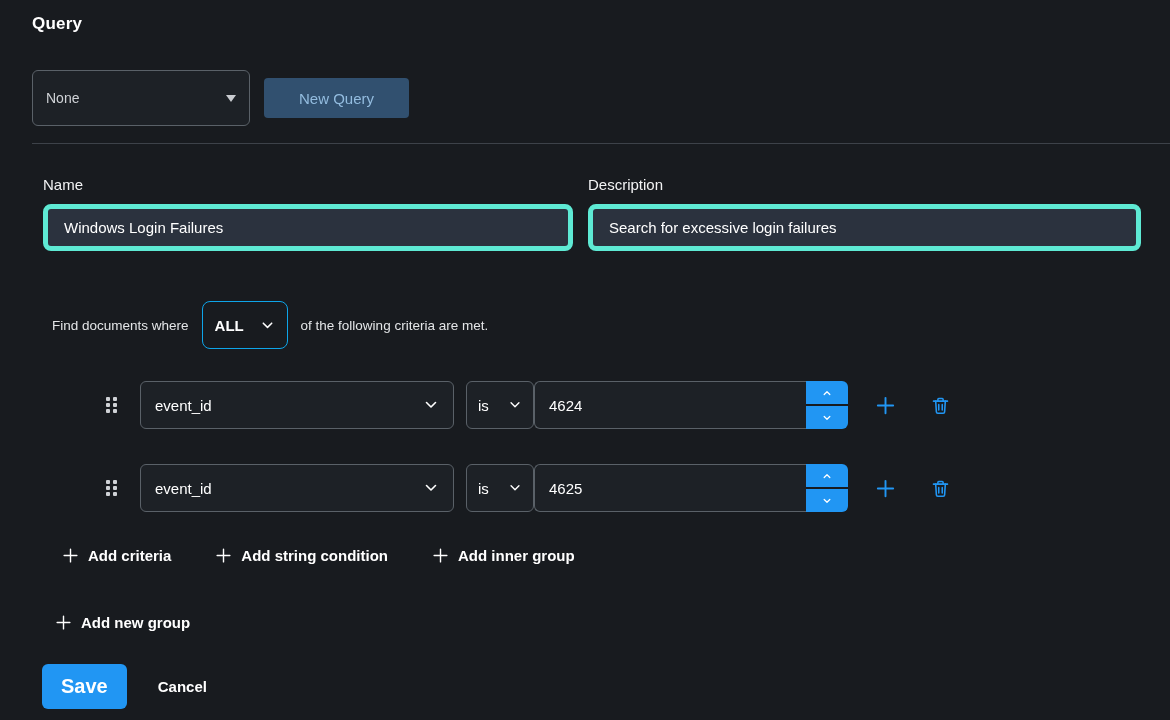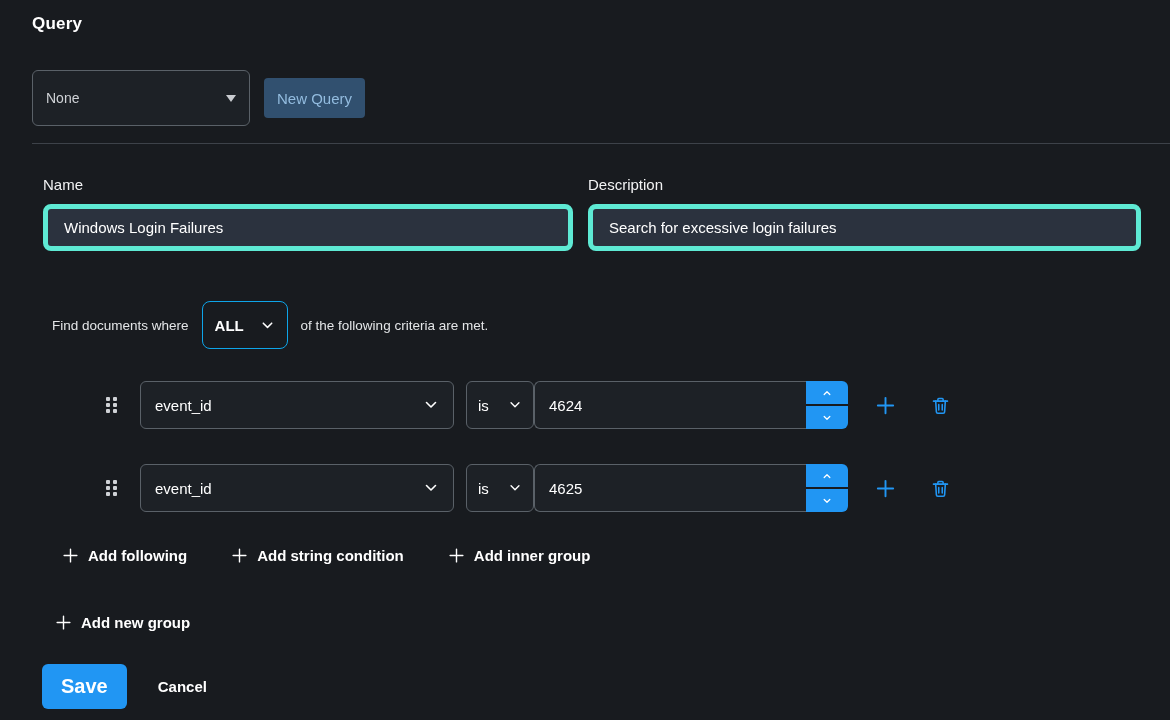--- a/index.html
+++ b/index.html
@@ -37,21 +37,21 @@
   }
   .query-select {
     width: 218px;
     height: 56px;
     padding: 0 13px;
     font-size: 14px;
     color: #cfd2d6;
   }
   .btn-new-query {
     height: 40px;
-    padding: 0 13px;
+    padding: 0 35px;
     background: #31506f;
     color: #93bcdf;
     border: none;
     border-radius: 4px;
     font-size: 15px;
     font-family: "Liberation Sans", sans-serif;
     cursor: pointer;
   }
 
   .divider {
@@ -386,21 +386,21 @@
     </button>
   </div>
 
 </div>
 
 <div class="add-links">
   <button class="add-link">
     <svg width="17" height="17" viewBox="0 0 24 24">
         <path d="M12 3v18M3 12h18" fill="none" stroke="#ffffff" stroke-width="2" stroke-linecap="round"></path>
       </svg>
-    <span>Add following</span>
+    <span>Add criteria</span>
   </button>
   <button class="add-link">
     <svg width="17" height="17" viewBox="0 0 24 24">
         <path d="M12 3v18M3 12h18" fill="none" stroke="#ffffff" stroke-width="2" stroke-linecap="round"></path>
       </svg>
     <span>Add string condition</span>
   </button>
   <button class="add-link">
     <svg width="17" height="17" viewBox="0 0 24 24">
         <path d="M12 3v18M3 12h18" fill="none" stroke="#ffffff" stroke-width="2" stroke-linecap="round"></path>

